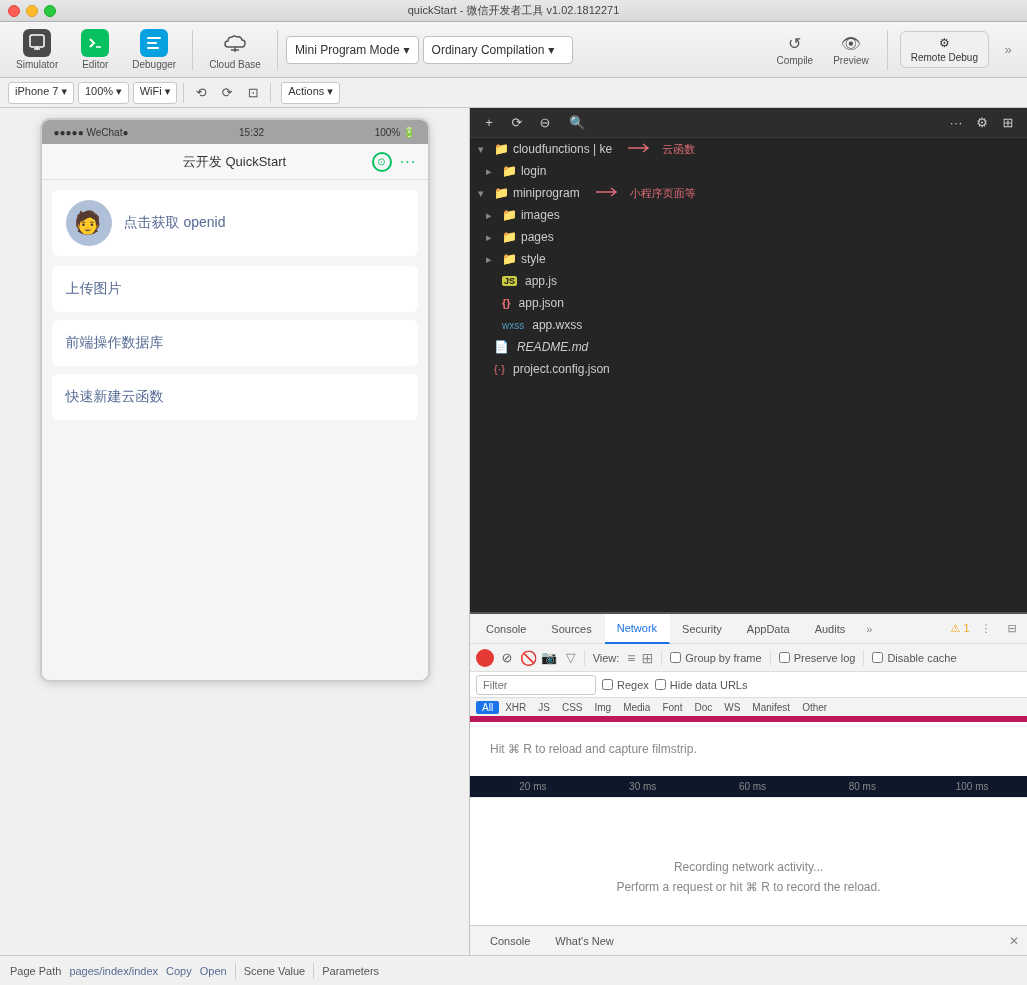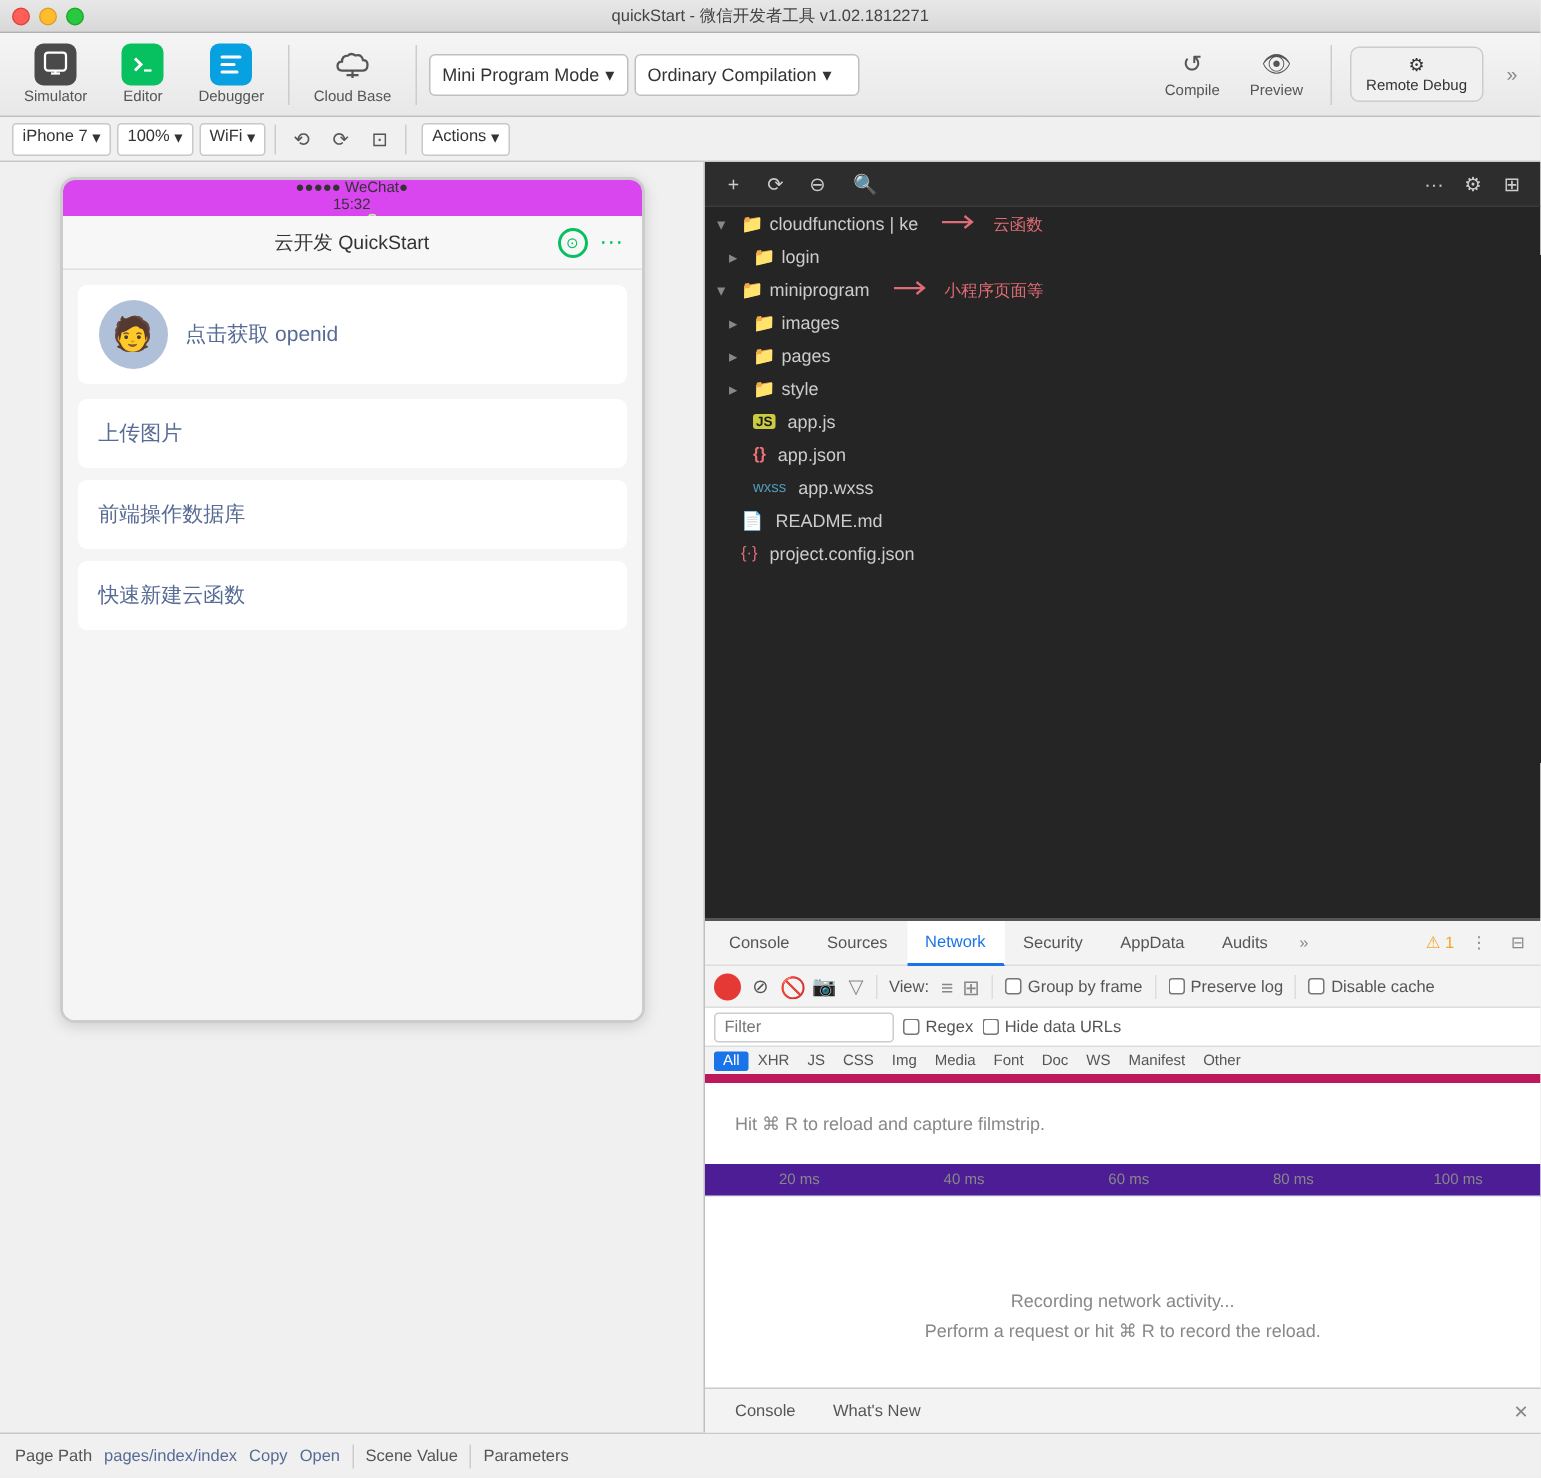--- a/index.html
+++ b/index.html
@@ -154,29 +154,28 @@
     }
     .phone-frame {
       width: 390px;
       background: white;
       border-radius: 10px;
       border: 2px solid #ccc;
       overflow: hidden;
       box-shadow: 0 2px 10px rgba(0,0,0,0.15);
     }
     .phone-status-bar {
-      background: #d946ef;
+      background: #a3a3a3;
       height: 24px;
       display: flex;
       align-items: center;
       padding: 0 12px;
       font-size: 10px;
       color: #333;
       justify-content: space-between;
-      flex-direction: column;
     }
     .phone-nav-bar {
       background: #f7f7f7;
       border-bottom: 1px solid #e0e0e0;
       height: 36px;
       display: flex;
       align-items: center;
       justify-content: center;
       font-size: 13px;
       font-weight: 500;
@@ -365,21 +364,21 @@
       align-items: flex-start;
       justify-content: center;
       padding: 20px;
       color: #888;
       font-size: 12px;
       gap: 4px;
     }
 
     .timeline-bar {
       height: 22px;
-      background: #4c1d95;
+      background: #0f172a;
       border-bottom: 1px solid #e8e8e8;
       display: flex;
       align-items: center;
       padding-left: 8px;
       gap: 0;
     }
     .timeline-mark {
       flex: 1;
       text-align: center;
       font-size: 10px;
@@ -671,21 +670,21 @@
 
       <div class="file-tree-item tree-indent-1">
         <span class="tree-icon"> </span>
         <span style="color:#519aba; font-size:10px;">wxss</span>
         <span style="margin-left:4px;">app.wxss</span>
       </div>
 
       <div class="file-tree-item">
         <span class="tree-icon"> </span>
         <span style="color:#ccc; font-size:12px;">📄</span>
-        <span style="margin-left:4px;">README.md</span>
+        <span style="margin-left:4px;font-style:italic;">README.md</span>
       </div>
 
       <div class="file-tree-item">
         <span class="tree-icon"> </span>
         <span style="color:#e06c75; font-size:11px;">{·}</span>
         <span style="margin-left:4px;">project.config.json</span>
       </div>
 
     </div>
 
@@ -776,21 +775,21 @@
           <div class="filter-type-tab">Other</div>
         </div>
       </div>
 
       <div class="network-hint">
         <span>Hit ⌘ R to reload and capture filmstrip.</span>
       </div>
 
       <div class="timeline-bar">
         <div class="timeline-mark">20 ms</div>
-        <div class="timeline-mark">40 ms</div>
+        <div class="timeline-mark">30 ms</div>
         <div class="timeline-mark">60 ms</div>
         <div class="timeline-mark">80 ms</div>
         <div class="timeline-mark">100 ms</div>
       </div>
 
       <div class="recording-area">
         <span>Recording network activity...</span>
         <span>Perform a request or hit ⌘ R to record the reload.</span>
       </div>
 

